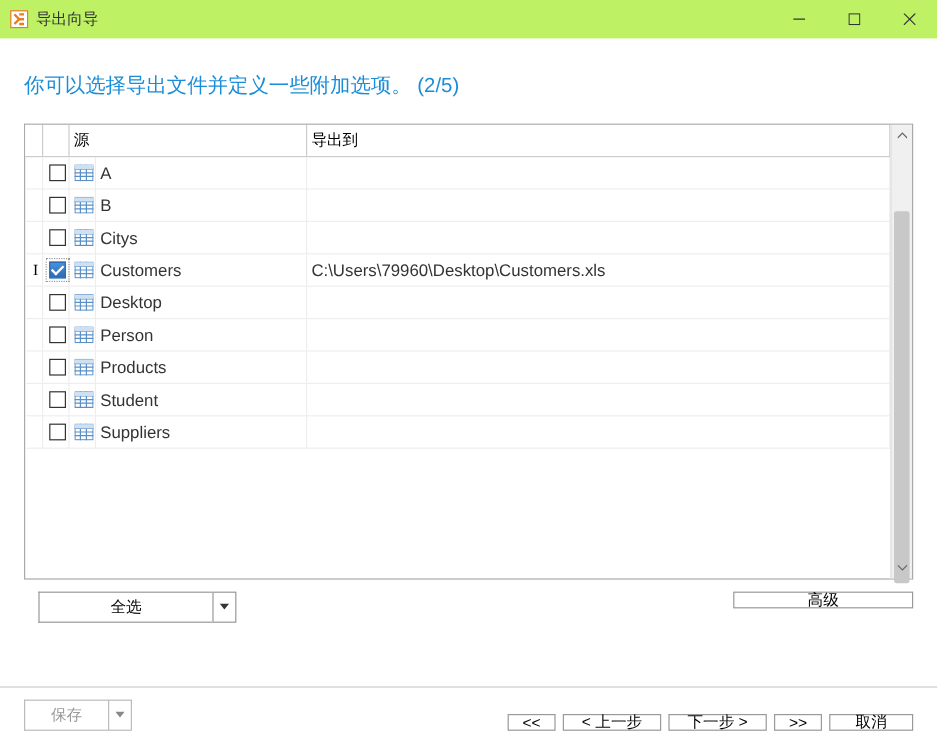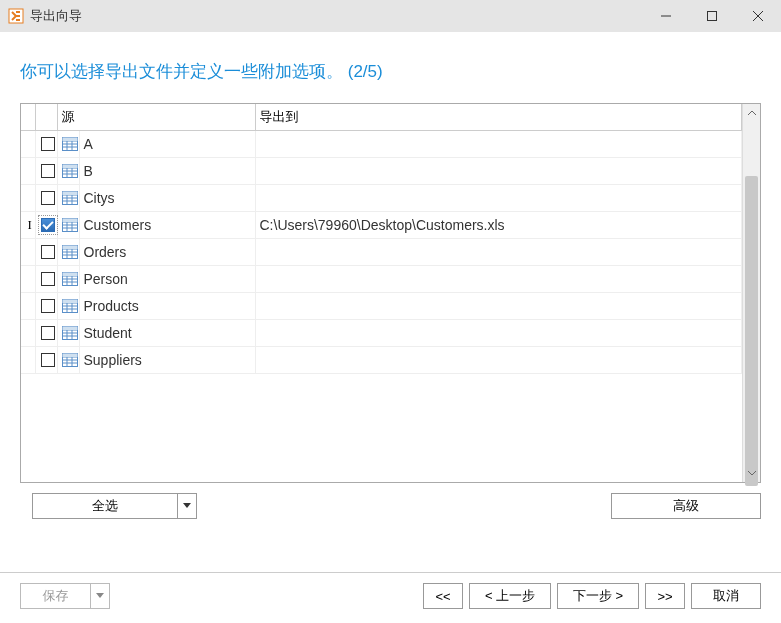--- a/index.html
+++ b/index.html
@@ -8,21 +8,21 @@
       font-size: 13px;
       background: #fff;
       width: 781px;
       height: 623px;
       overflow: hidden;
       display: flex;
       flex-direction: column;
     }
     .titlebar {
       height: 32px;
-      background: #e5e5e5;
+      background: #bef264;
       display: flex;
       align-items: center;
       color: #333;
       padding-left: 8px;
     }
     .titlebar-icon {
       width: 16px;
       height: 16px;
       margin-right: 6px;
       display: inline-flex;
@@ -155,21 +155,21 @@
     }
     .below-table {
       display: flex;
       justify-content: space-between;
       margin-top: 10px;
       padding-left: 12px;
     }
     .btn {
       border: 1px solid #999;
       background: #fff;
-      height: 26px;
+      height: 14px;
       font-size: 13px;
       cursor: pointer;
       display: inline-flex;
       align-items: center;
       justify-content: center;
       font-family: inherit;
     }
     .btn-split {
       display: inline-flex;
       height: 26px;
@@ -188,21 +188,21 @@
       display: flex;
       align-items: center;
       justify-content: center;
       background: #fff;
     }
     .btn-advanced { width: 150px; }
     .footer {
       border-top: 1px solid #ccc;
       padding: 10px 20px 14px 20px;
       display: flex;
-      align-items: center;
+      align-items: flex-end;
       margin-top: 42px;
     }
     .footer-left { display: flex; }
     .footer-spacer { flex: 1; }
     .footer-btns { display: flex; gap: 6px; }
     .btn-save-main {
       width: 70px;
       border: 1px solid #bbb;
       border-right: none;
       color: #999;
@@ -342,21 +342,21 @@
               <td style="text-align: center;"><span class="check-box"></span></td>
               <td style="text-align: center;"><svg class="table-icon" viewBox="0 0 16 14">
                   <rect x="0.5" y="0.5" width="15" height="13" fill="#fff" stroke="#5a8fc8"></rect>
                   <line x1="0" y1="4" x2="16" y2="4" stroke="#5a8fc8"></line>
                   <line x1="0" y1="7" x2="16" y2="7" stroke="#5a8fc8"></line>
                   <line x1="0" y1="10" x2="16" y2="10" stroke="#5a8fc8"></line>
                   <line x1="5" y1="0" x2="5" y2="14" stroke="#5a8fc8"></line>
                   <line x1="10" y1="0" x2="10" y2="14" stroke="#5a8fc8"></line>
                   <rect x="0.5" y="0.5" width="15" height="3.5" fill="#cfe0f0"></rect>
                 </svg></td>
-              <td class="cell-text">Orders</td>
+              <td class="cell-text">Desktop</td>
               <td class="cell-text"></td>
             </tr>
             <tr>
               <td class="marker-cell"></td>
               <td style="text-align: center;"><span class="check-box"></span></td>
               <td style="text-align: center;"><svg class="table-icon" viewBox="0 0 16 14">
                   <rect x="0.5" y="0.5" width="15" height="13" fill="#fff" stroke="#5a8fc8"></rect>
                   <line x1="0" y1="4" x2="16" y2="4" stroke="#5a8fc8"></line>
                   <line x1="0" y1="7" x2="16" y2="7" stroke="#5a8fc8"></line>
                   <line x1="0" y1="10" x2="16" y2="10" stroke="#5a8fc8"></line>

